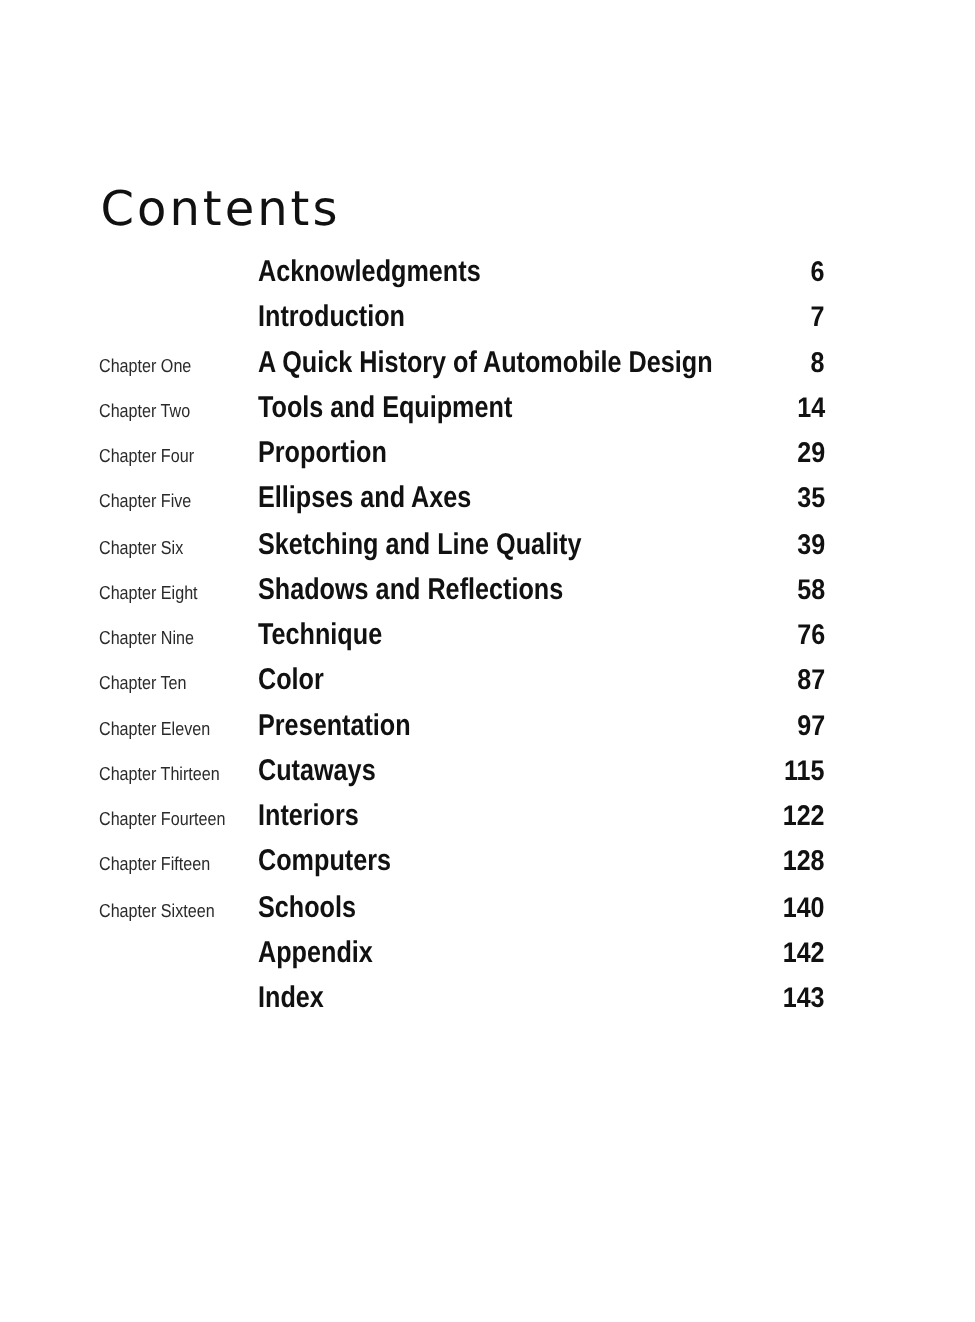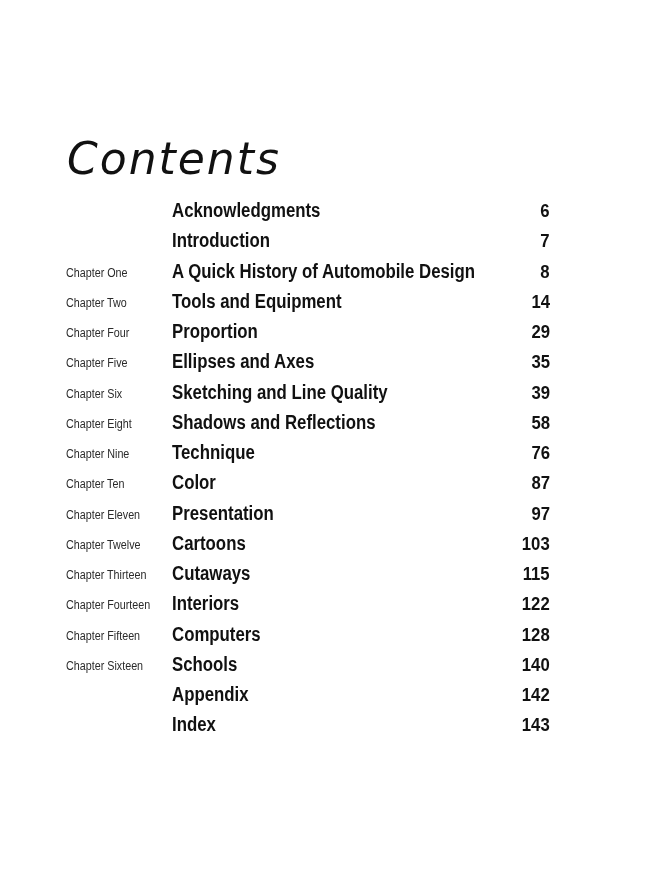--- a/index.html
+++ b/index.html
@@ -10,33 +10,32 @@
     body {
       width: 650px;
       height: 881px;
       position: relative;
       overflow: hidden;
       color: #111111;
     }
     .page-title {
       position: absolute;
       left: 67px;
-      top: 100px;
+      top: 88px;
       font-family: "DejaVu Sans", sans-serif;
-      font-style: italic;
-      font-size: 44px;
+      font-size: 32px;
       letter-spacing: 2px;
       line-height: 60px;
       color: #111;
       font-weight: normal;
     }
     .toc {
       position: absolute;
       left: 0;
-      top: 197px;
+      top: 168px;
       width: 650px;
     }
     .toc-row {
       position: relative;
       height: 30.25px;
     }
     .chapter-label {
       position: absolute;
       left: 66px;
       top: 8px;
@@ -131,25 +130,20 @@
     <span class="chapter-label">Chapter Ten</span>
     <span class="entry-title">Color</span>
     <span class="page-number">87</span>
   </div>
   <div class="toc-row">
     <span class="chapter-label">Chapter Eleven</span>
     <span class="entry-title">Presentation</span>
     <span class="page-number">97</span>
   </div>
   <div class="toc-row">
-    <span class="chapter-label">Chapter Twelve</span>
-    <span class="entry-title">Cartoons</span>
-    <span class="page-number">103</span>
-  </div>
-  <div class="toc-row">
     <span class="chapter-label">Chapter Thirteen</span>
     <span class="entry-title">Cutaways</span>
     <span class="page-number">115</span>
   </div>
   <div class="toc-row">
     <span class="chapter-label">Chapter Fourteen</span>
     <span class="entry-title">Interiors</span>
     <span class="page-number">122</span>
   </div>
   <div class="toc-row">

